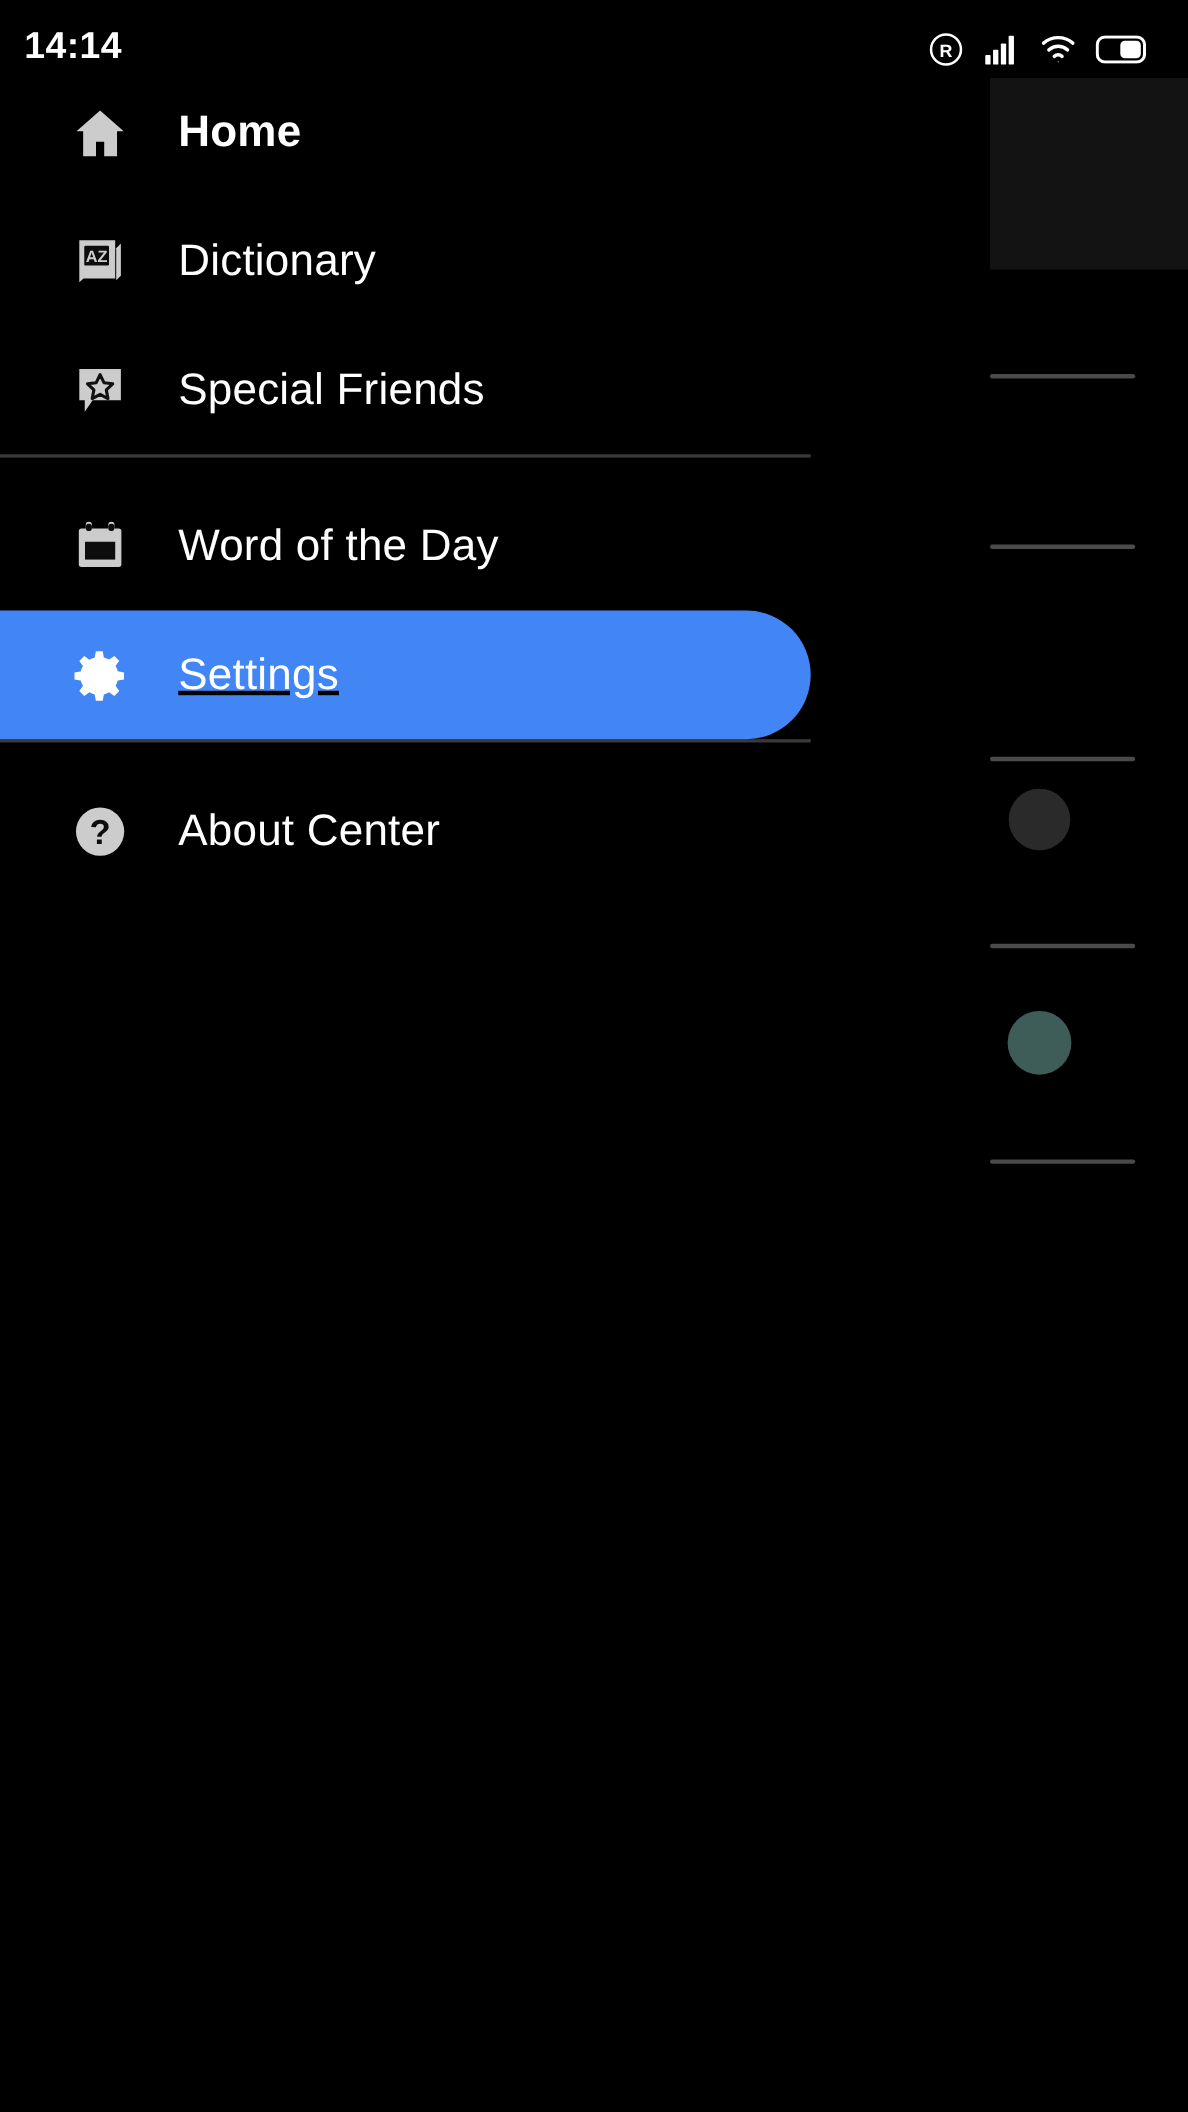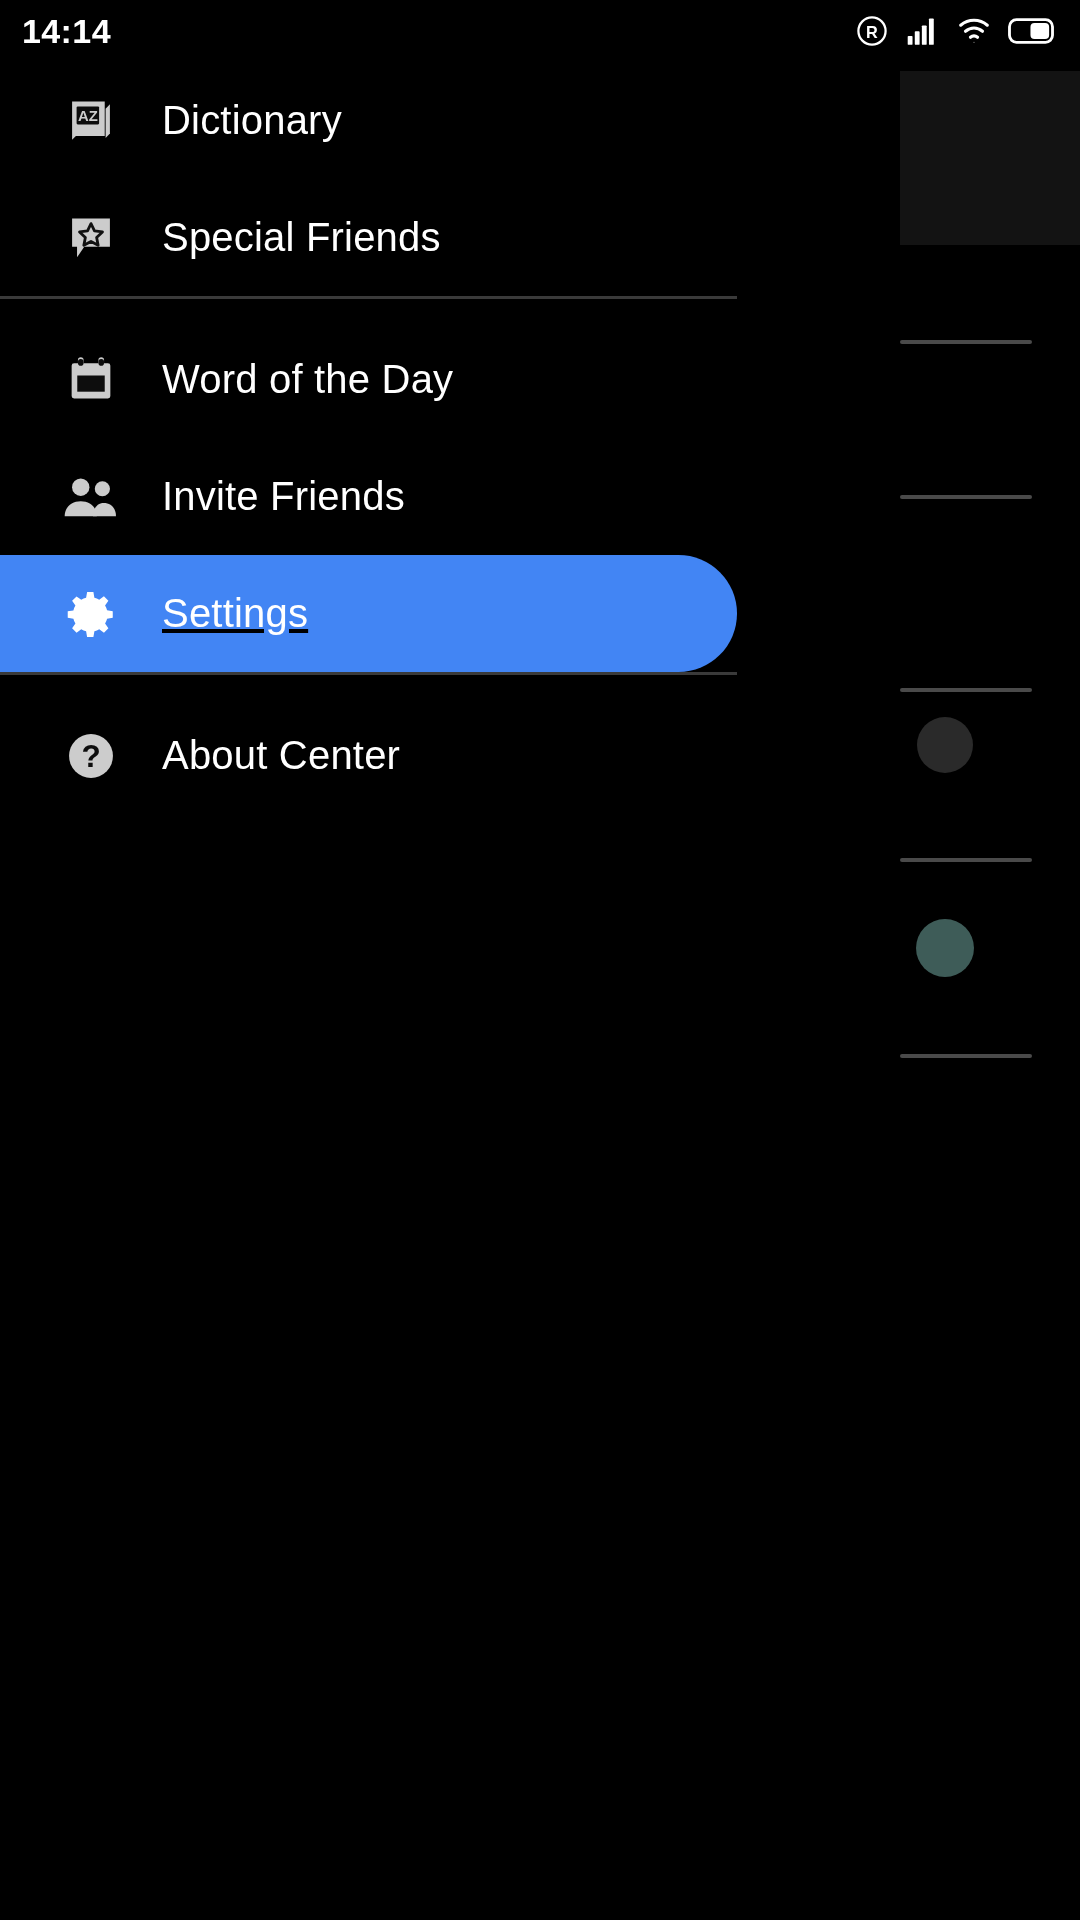--- a/index.html
+++ b/index.html
@@ -7,22 +7,22 @@
     width:1080px; height:1920px;
     background:#000;
     font-family:"Liberation Sans", sans-serif;
     overflow:hidden;
   }
   #root { position:relative; width:1080px; height:1920px; background:#000; }
 
   
   .statusbar {
     position:absolute; left:0; top:0; width:1080px; height:62px;
-    display:flex; align-items:center; justify-content:space-between;
-    padding:0 26px 0 22px; z-index:40;gap:24px;
+    display:flex; align-items:flex-end; justify-content:space-between;
+    padding:0 38px 0 22px; z-index:40;gap:24px;
   }
   .clock { color:#fff; font-size:34px; font-weight:700; letter-spacing:.4px; }
   .sb-icons { display:flex; align-items:center; gap:17px; }
   .sb-icons svg { display:block; }
 
   
   .bgcontent { position:absolute; inset:0; z-index:5; }
   .bg-block {
     position:absolute; background:#131313;
   }
@@ -80,20 +80,28 @@
     <div class="bg-rule" style="left:900px; top:1054px; width:132px;"></div>
 
     <div class="bg-knob" style="left:917px; top:717px; width:56px; height:56px; background:#2a2a2a;"></div>
     <div class="bg-knob" style="left:916px; top:919px; width:58px; height:58px; background:#3e5c58;"></div>
   </div>
 
   <nav class="drawer">
 
     <div class="nav-group">
 
+      <div class="nav-item bold">
+        <span class="ico">
+          <svg width="56" height="56" viewBox="0 0 24 24" fill="#cccccc">
+            <path d="M12 3.2 2.8 11.3h2.6V21h5.0v-5.6h3.2V21h5.0v-9.7h2.6z"></path>
+          </svg>
+        </span>
+        <span class="nav-label">Home</span>
+      </div>
 
       <div class="nav-item">
         <span class="ico">
           <svg width="54" height="54" viewBox="0 0 24 24">
             <path d="M20.4 4.6v13.0l-1.9 1.9V6.5z" fill="#cccccc"></path>
             <path d="M18.1 3.3v15.4H5.3l-1.7 1.6V3.3z" fill="#cccccc"></path>
             <rect x="5.6" y="5.5" width="10" height="8" rx="0.5" fill="#0d0d0d"></rect>
             <text x="10.6" y="12.2" font-family="Liberation Sans, sans-serif" font-size="6.6" font-weight="700" fill="#cccccc" text-anchor="middle">AZ</text>
           </svg>
         </span>
@@ -125,31 +133,20 @@
             <rect x="6.2" y="1.9" width="2.5" height="4.6" rx="1.25" fill="#cccccc"></rect>
             <rect x="15.3" y="1.9" width="2.5" height="4.6" rx="1.25" fill="#cccccc"></rect>
             <rect x="6.2" y="2.7" width="2.5" height="3.0" rx="1.25" fill="#0d0d0d"></rect>
             <rect x="15.3" y="2.7" width="2.5" height="3.0" rx="1.25" fill="#0d0d0d"></rect>
             <rect x="5.9" y="10.0" width="12.2" height="7.2" fill="#0d0d0d"></rect>
           </svg>
         </span>
         <span class="nav-label">Word of the Day</span>
       </div>
 
-      <div class="nav-item">
-        <span class="ico">
-          <svg width="58" height="46" viewBox="0 0 26 20" fill="#cccccc">
-            <circle cx="8.4" cy="5.6" r="3.9"></circle>
-            <circle cx="18.1" cy="6.3" r="3.4"></circle>
-            <path d="M1.2 18.6c0-4.1 3.2-6.7 7.2-6.7s7.2 2.6 7.2 6.7z"></path>
-            <path d="M13.9 18.6c0-3.5 2.0-5.9 4.8-5.9 3.1 0 5.5 2.1 5.5 5.9z"></path>
-          </svg>
-        </span>
-        <span class="nav-label">Invite Friends</span>
-      </div>
 
       <div class="nav-item active">
         <span class="ico">
           <svg width="58" height="58" viewBox="0 0 24 24" fill="#ffffff">
             <path d="M12 8.2a3.8 3.8 0 1 0 0 7.6 3.8 3.8 0 0 0 0-7.6zm9.0 5.3 .0-2.6-2.35-.42a7.0 7.0 0 0 0-.83-2.0l1.37-1.95-1.84-1.84-1.95 1.37a7.0 7.0 0 0 0-2.0-.83L13.0 2.9h-2.6L9.97 5.25a7.0 7.0 0 0 0-2.0.83L6.02 4.71 4.18 6.55l1.37 1.95a7.0 7.0 0 0 0-.83 2.0L2.37 10.9v2.6l2.35.42a7.0 7.0 0 0 0 .83 2.0l-1.37 1.95 1.84 1.84 1.95-1.37a7.0 7.0 0 0 0 2.0.83l.42 2.35h2.6l.42-2.35a7.0 7.0 0 0 0 2.0-.83l1.95 1.37 1.84-1.84-1.37-1.95a7.0 7.0 0 0 0 .83-2.0z"></path>
           </svg>
         </span>
         <span class="nav-label">Settings</span>
       </div>
     </div>

